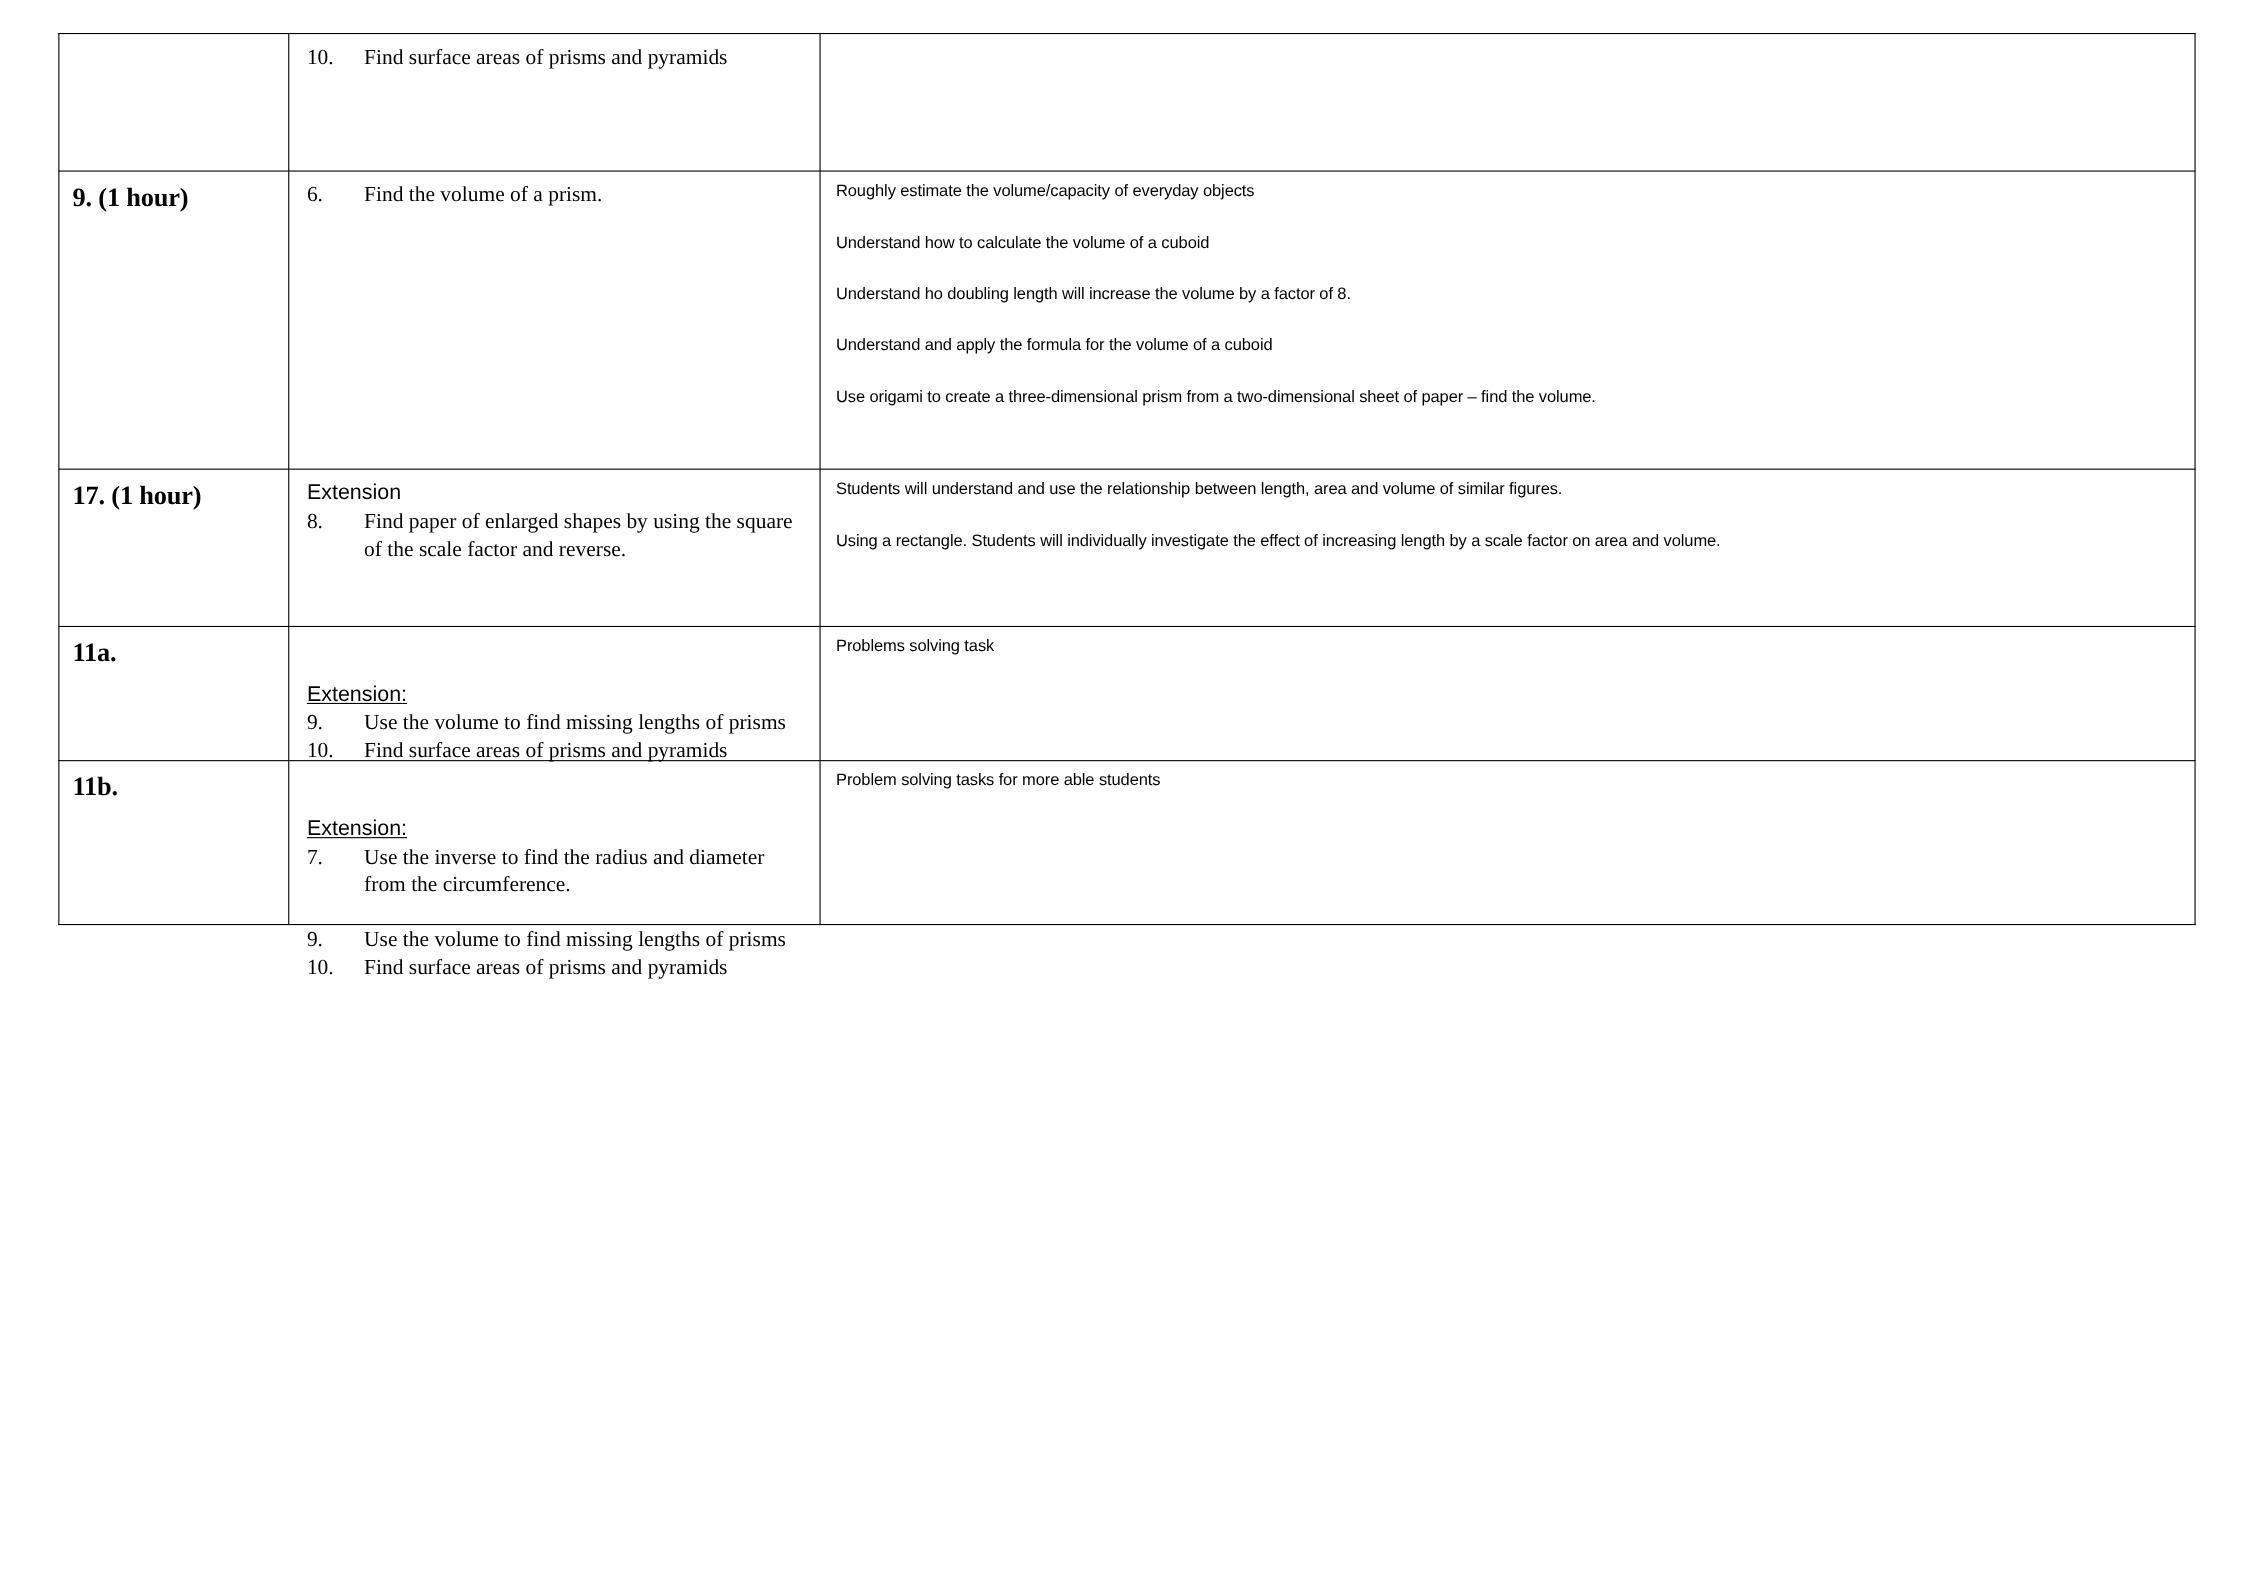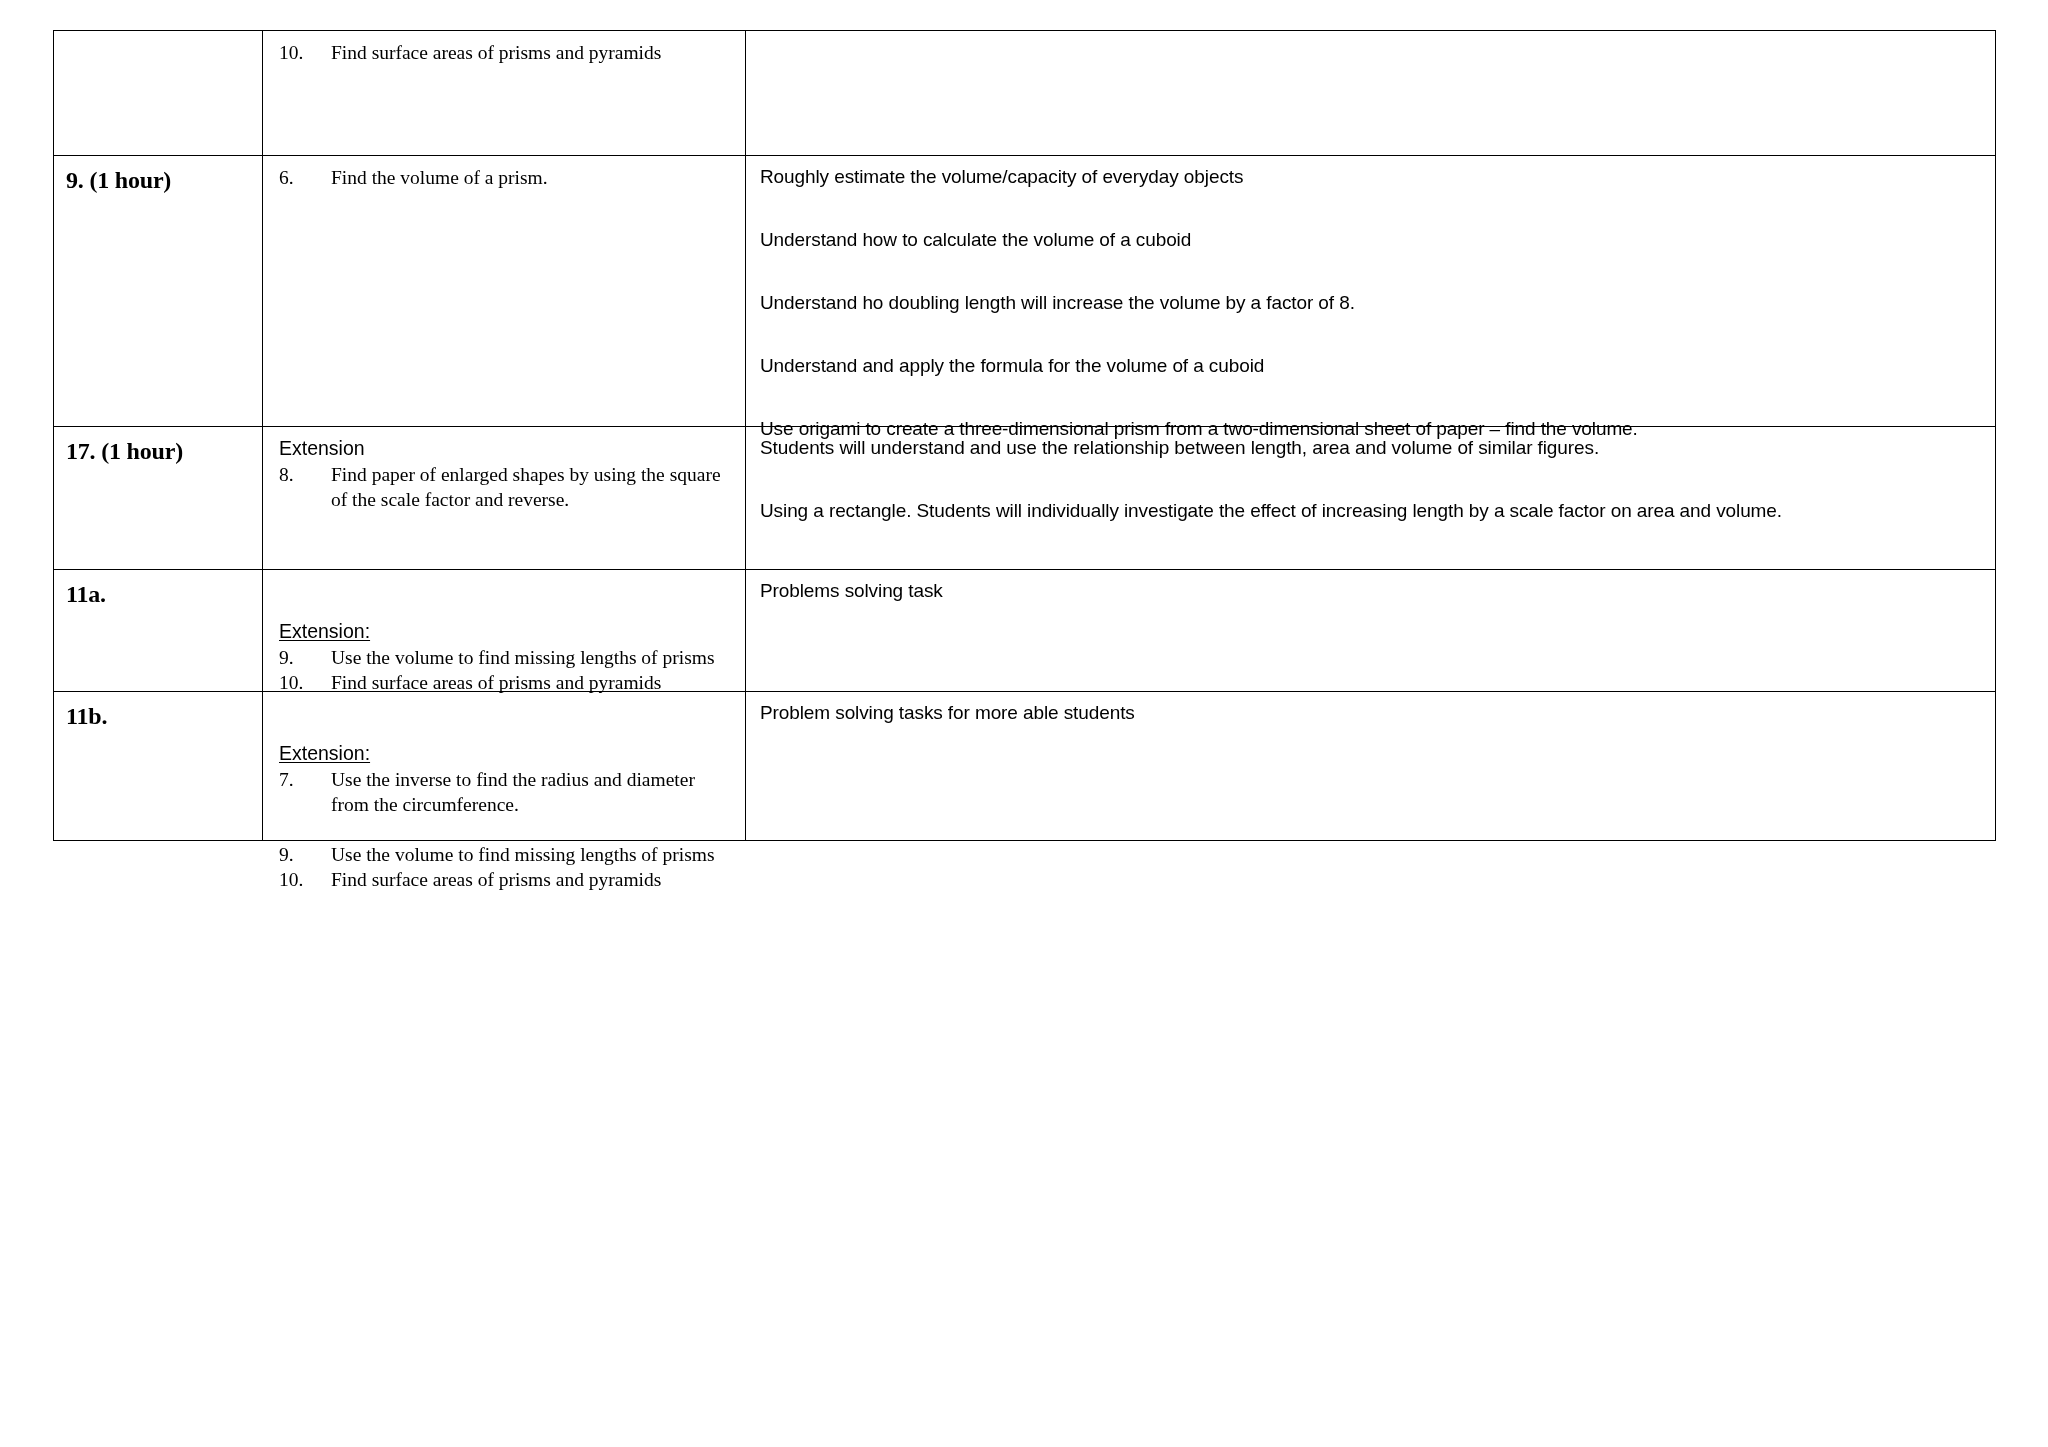--- a/index.html
+++ b/index.html
@@ -96,27 +96,27 @@
     text-align: left;
   }
   .obj-item.gap-above {
     margin-top: 24px;
   }
   .obj-item.tight { margin-bottom: 0; }
 
   
   .act-para {
     font-family: "Liberation Sans", sans-serif;
-    font-size: 19px;
+    font-size: 15px;
     line-height: 1.32;
     margin: 0;
     letter-spacing: -0.1px;
   }
   .act-para + .act-para {
-    margin-top: 38px;
+    margin-top: 27px;
   }
 
   
   .row-top    .cell-lesson,
   .row-top    .cell-objectives,
   .row-top    .cell-activities { height: 104px; }
 
   .row-9 .cell-lesson,
   .row-9 .cell-objectives,
   .row-9 .cell-activities { height: 250px; }

